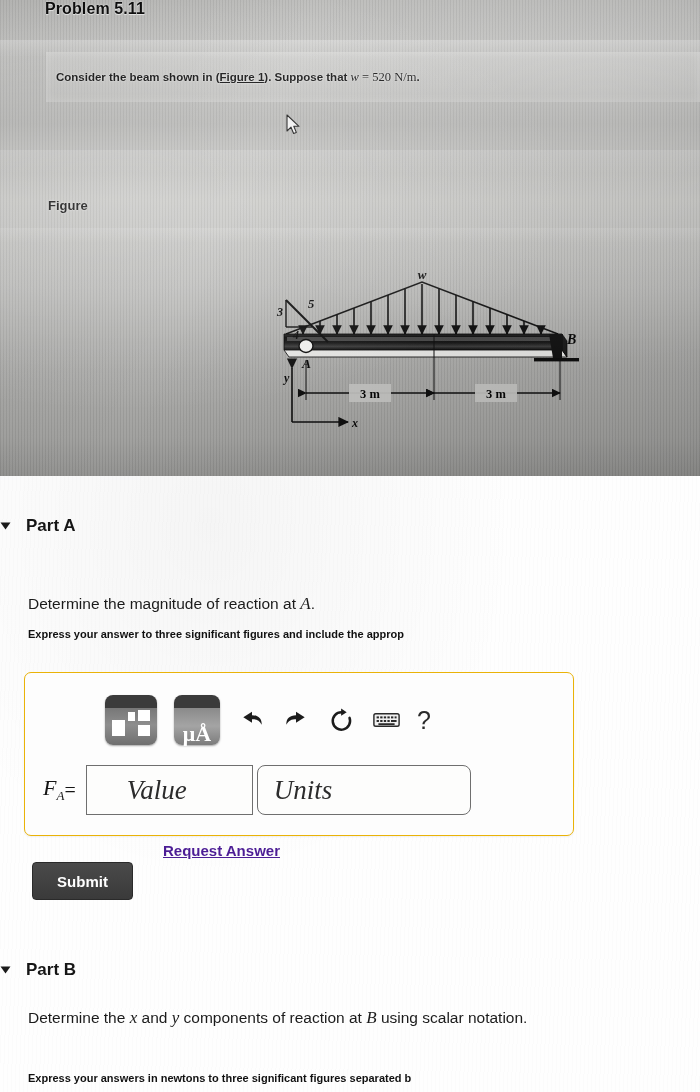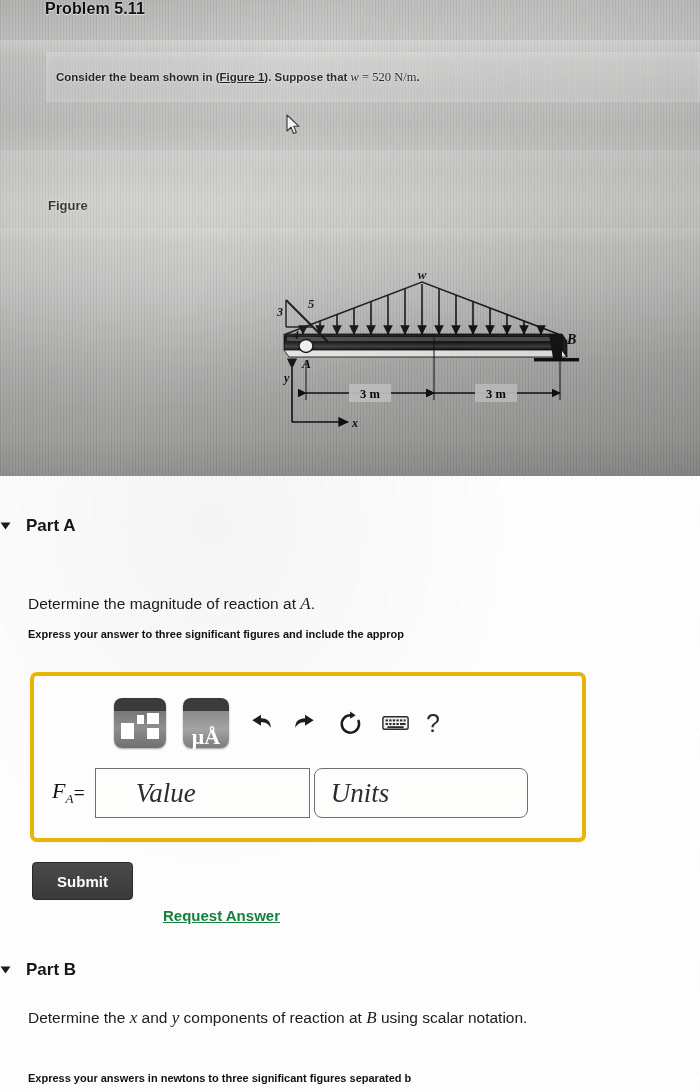--- a/index.html
+++ b/index.html
@@ -90,22 +90,22 @@
     margin-left:-2px;
   }
   .part-title{font-size:17px;font-weight:bold;color:#161616;}
 
   .prompt{position:absolute;font-size:15.5px;color:#1b1b1b;white-space:nowrap;}
   .prompt .it{font-family:"Liberation Serif", serif;font-style:italic;font-size:17px;}
   .sub-prompt{position:absolute;font-size:11px;font-weight:bold;color:#111;white-space:nowrap;}
 
   
   .answer-card{
-    position:absolute;left:30px;top:672px;width:548px;height:162px;
-    background:#fdfdfd;border:4px solid #eab308;border-radius:7px;
+    position:absolute;left:24px;top:672px;width:548px;height:162px;
+    background:#fdfdfd;border:1px solid #eab308;border-radius:7px;
     box-shadow:0 1px 2px rgba(0,0,0,0.06);
   }
   .toolbar{position:absolute;left:80px;top:22px;display:flex;align-items:center;gap:17px;}
   .tpl-btn{
     width:52px;height:50px;border-radius:8px;
     background:linear-gradient(180deg,#3b3b3b 0%,#3b3b3b 26%,#787878 27%,#8e8e8e 60%,#6f6f6f 100%);
     position:relative;box-shadow:0 1px 2px rgba(0,0,0,0.35);
   }
   .tpl-btn .bx{position:absolute;background:#ffffff;}
   .unit-btn{
@@ -133,34 +133,34 @@
   }
   .fa-label sub{font-size:13px;font-style:italic;}
   .fa-eq{font-family:"Liberation Serif", serif;font-size:20px;color:#151515;margin-right:10px;}
   .inp{
     height:50px;border:1px solid #6f6f6f;background:#fdfdfc;
     display:flex;align-items:center;padding-left:16px;box-sizing:border-box;
   }
   .inp .ph{
     font-family:"Liberation Serif", serif;font-style:italic;font-size:27px;color:#2c2c2c;
   }
-  .inp-value{width:215px;padding-left:40px;}
+  .inp-value{width:167px;padding-left:40px;}
   .inp-units{width:214px;margin-left:4px;border-radius:8px;}
 
   
   .submit-btn{
     position:absolute;left:32px;top:862px;width:99px;height:36px;
     background:linear-gradient(180deg,#4a4a4a,#3a3a3a);
     border:1px solid #2a2a2a;border-radius:4px;
     color:#fff;font-size:15px;font-weight:bold;
     display:flex;align-items:center;justify-content:center;
   }
   .request-link{
-    position:absolute;left:163px;top:907px;
-    font-size:15px;font-weight:bold;color:#15803d;text-decoration:underline;
+    position:absolute;left:163px;top:842px;
+    font-size:15px;font-weight:bold;color:#4c1d95;text-decoration:underline;
   }
 </style>
 </head>
 <body>
 
 <div class="photo-panel">
 
   <div class="scan-sheen" style="top:40px;height:16px;"></div>
   <div class="scan-sheen" style="top:150px;height:22px;opacity:.55;"></div>
   <div class="scan-sheen" style="top:228px;height:14px;opacity:.45;"></div>

